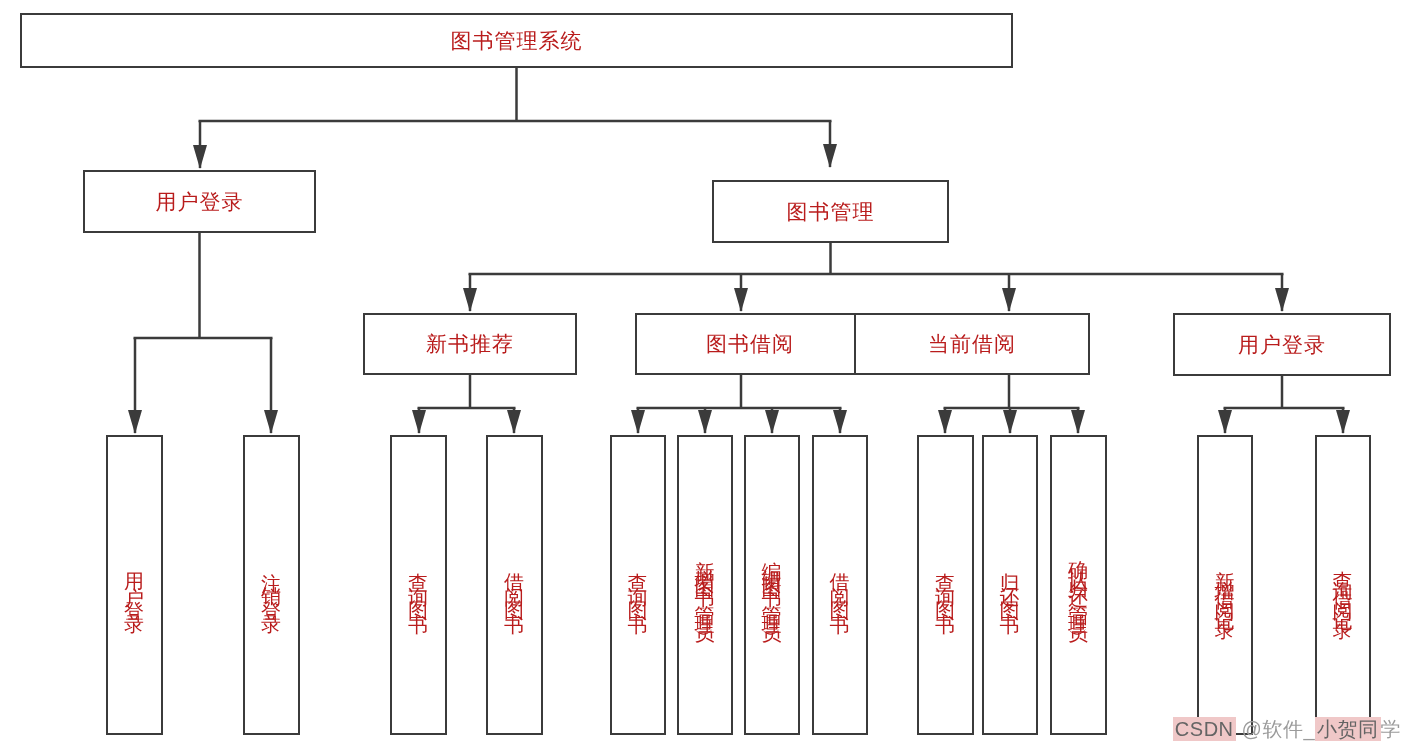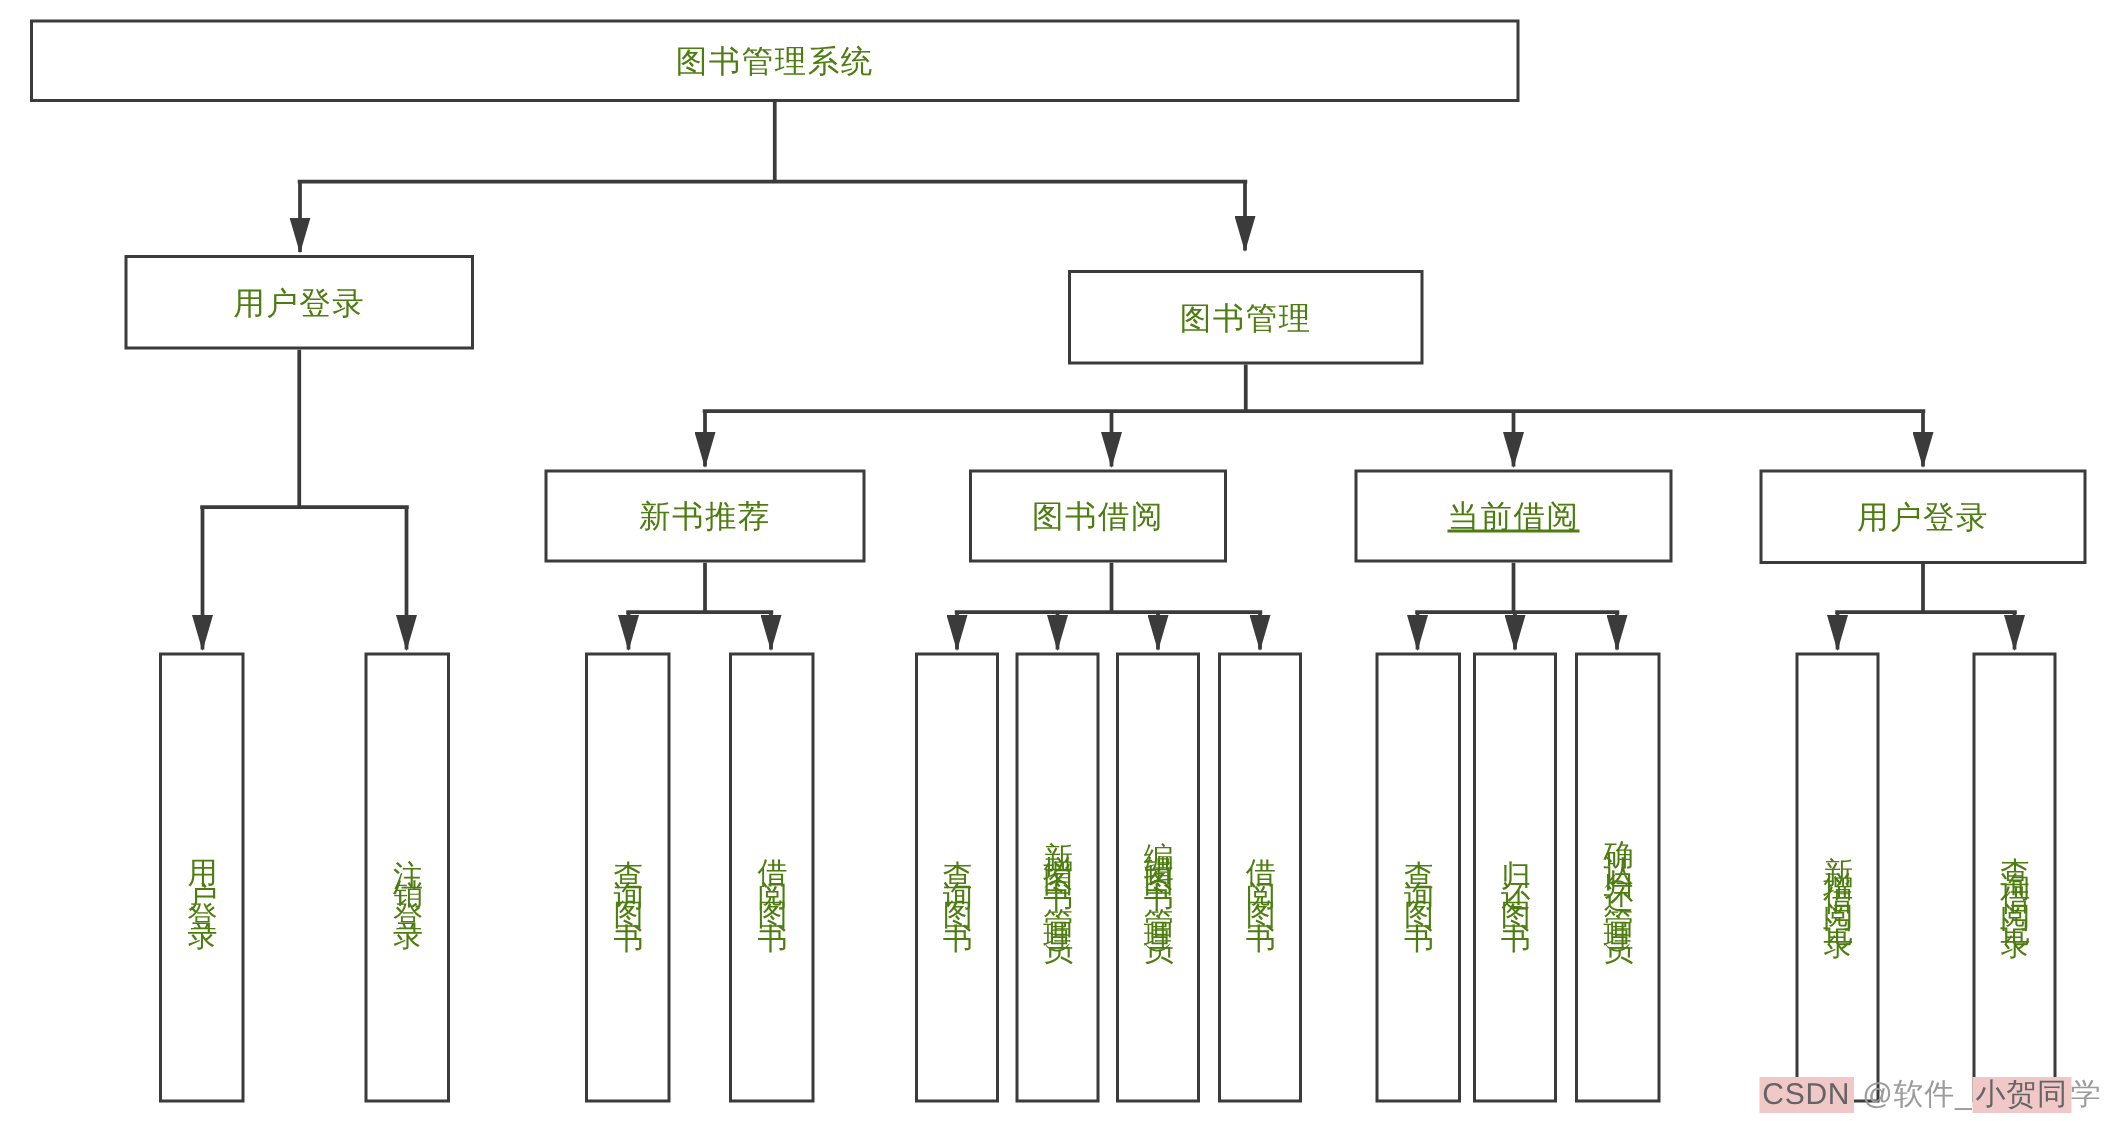--- a/index.html
+++ b/index.html
@@ -14,21 +14,21 @@
   #connectors {
     position: absolute;
     left: 0; top: 0;
     width: 1405px; height: 747px;
   }
   .box {
     position: absolute;
     box-sizing: border-box;
     border: 2.5px solid #3b3b3b;
     background: #ffffff;
-    color: #4d7c0f;
+    color: #b91c1c;
     display: flex;
     align-items: center;
     justify-content: center;
     text-align: right;
   }
   .h { font-size: 21px; letter-spacing: 1px; }
   .v {
     writing-mode: vertical-rl;
     text-orientation: mixed;
     font-size: 20px;
@@ -36,22 +36,22 @@
   }
   .v.s4 { letter-spacing: 14px; }
   .v.s6 { letter-spacing: 10px; }
   .v.s9 { letter-spacing: 9px; }
 
   
   .n-root { left: 20px;  top: 13px;  width: 993px; height: 55px; }
   .n-l2a  { left: 83px;  top: 170px; width: 233px; height: 63px; }
   .n-l2b  { left: 712px; top: 169px; width: 237px; height: 63px; margin-top: 11px; }
   .n-l3a  { left: 363px; top: 313px; width: 214px; height: 62px; }
-  .n-l3b  { left: 635px; top: 313px; width: 172px; height: 62px; margin-left: 11px; }
-  .n-l3c  { left: 903px; top: 313px; width: 212px; height: 62px; text-decoration: underline; }
+  .n-l3b  { left: 635px; top: 313px; width: 230px; height: 62px; }
+  .n-l3c  { left: 854px; top: 313px; width: 236px; height: 62px; }
   .n-l3d  { left: 1173px;top: 313px; width: 218px; height: 63px; }
   .leaf   { top: 435px;  width: 57px; height: 300px; }
   .n-f1  { left: 106px; }
   .n-f2  { left: 243px; }
   .n-f3  { left: 390px; }
   .n-f4  { left: 486px; }
   .n-f5  { left: 610px; width: 56px; }
   .n-f6  { left: 677px; width: 56px; }
   .n-f7  { left: 744px; width: 56px; }
   .n-f8  { left: 812px; width: 56px; }

